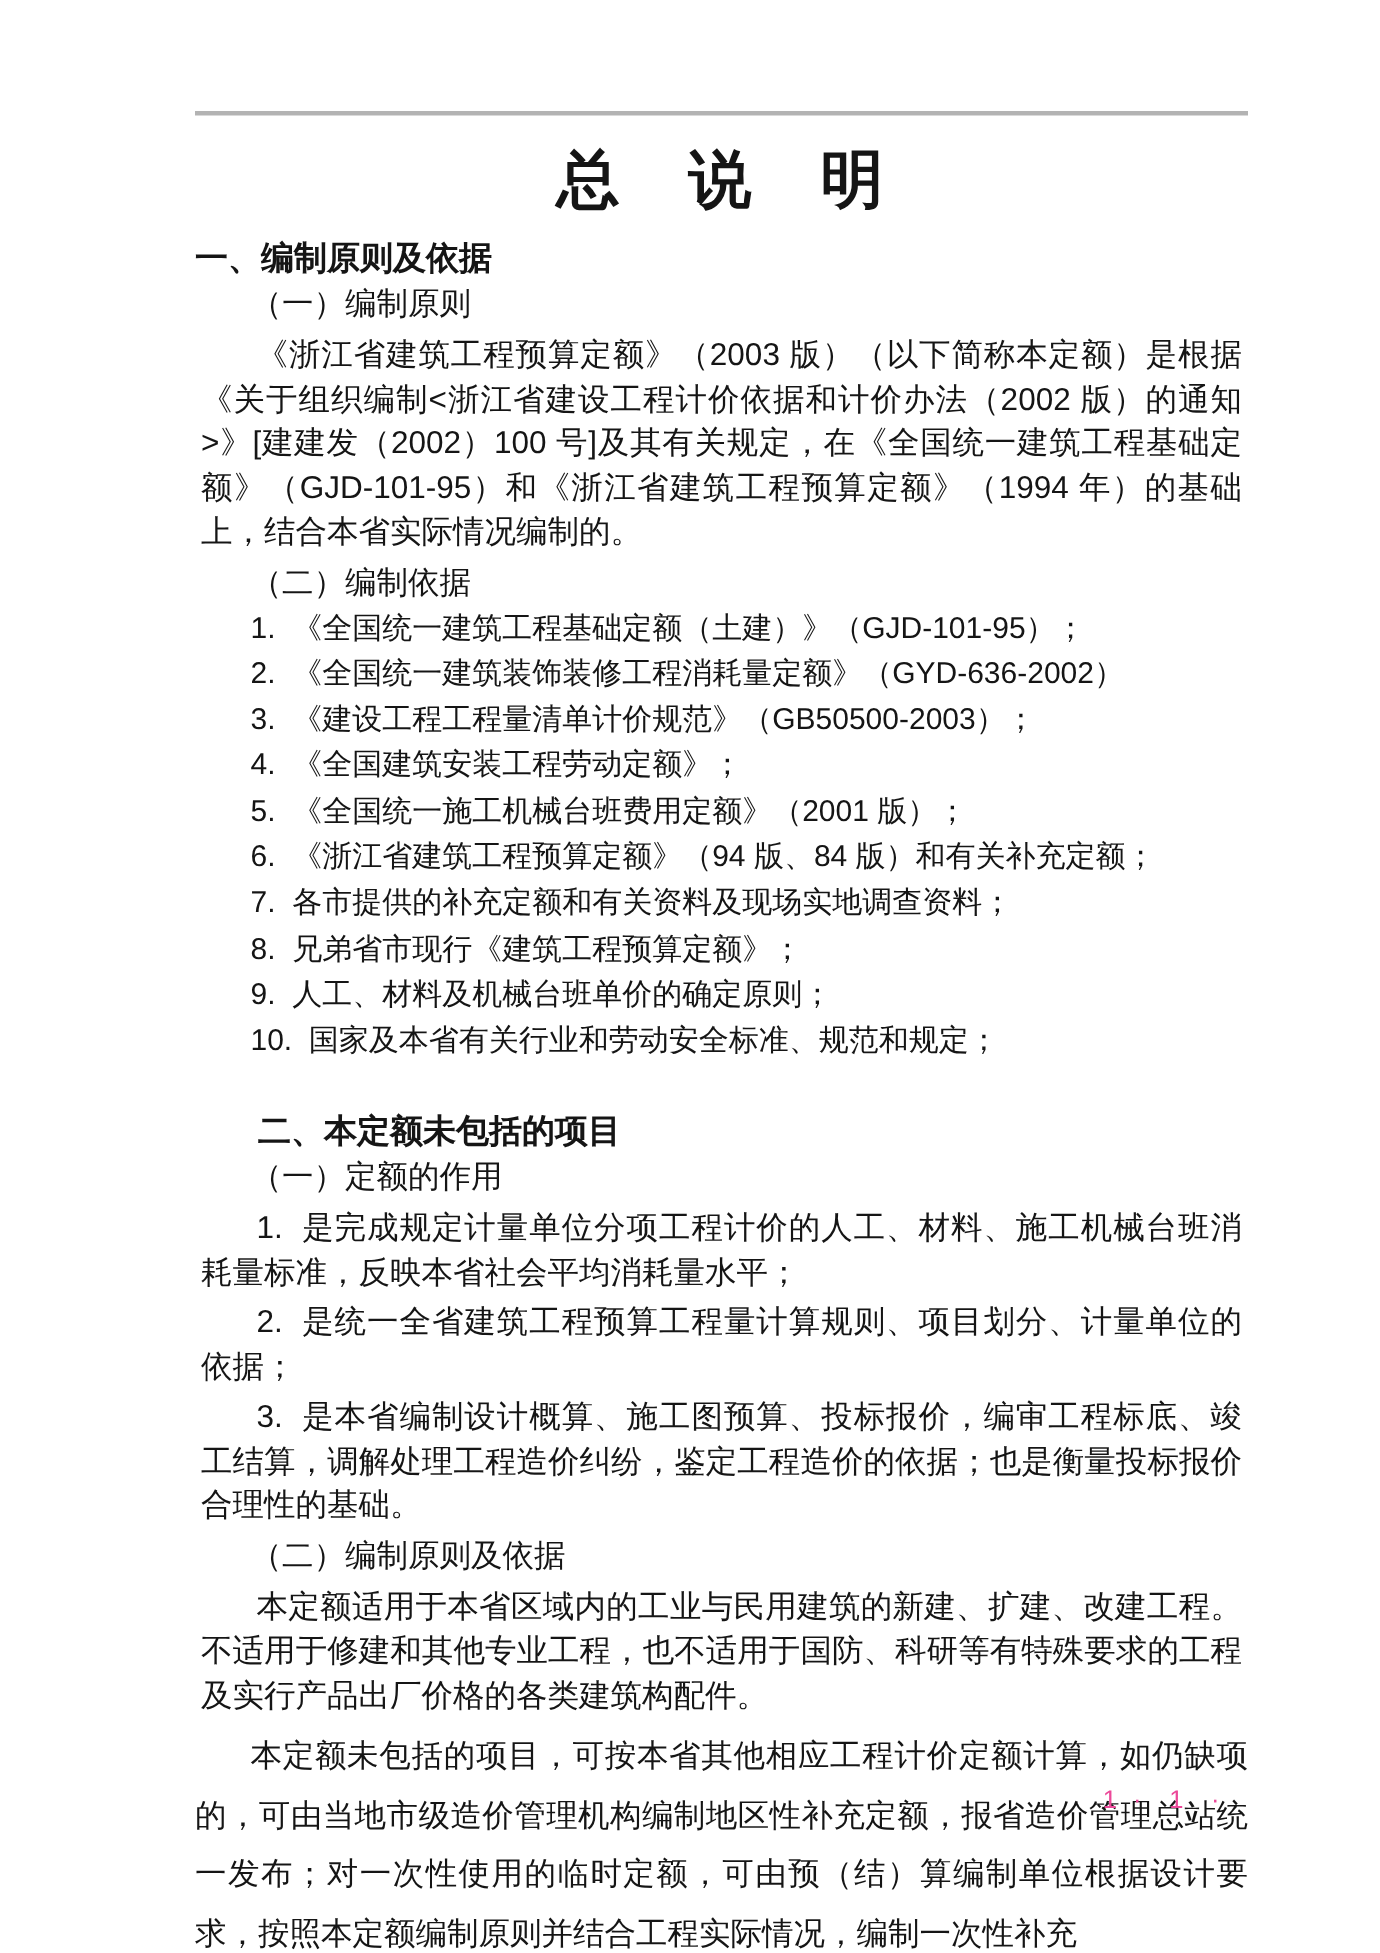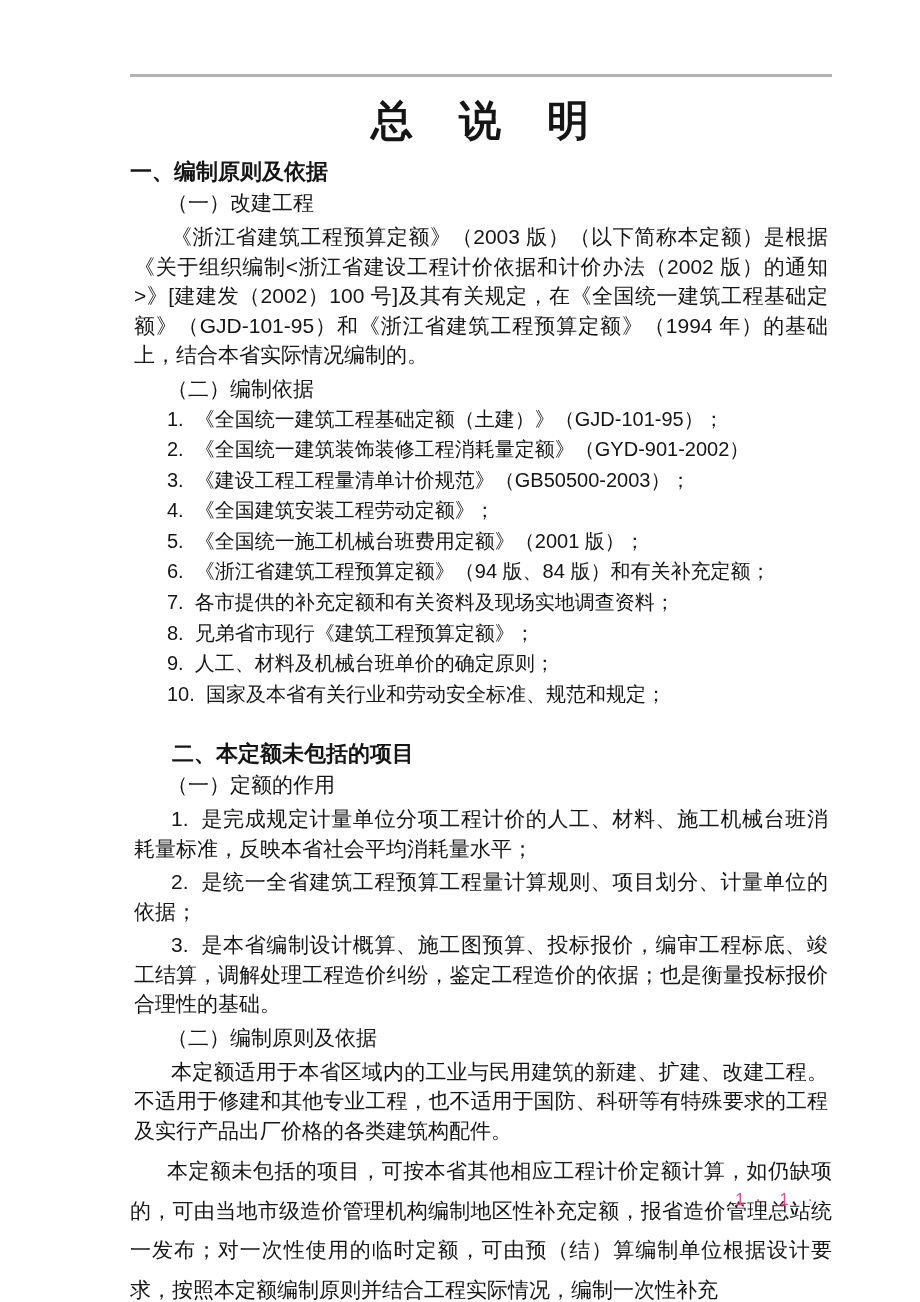--- a/index.html
+++ b/index.html
@@ -107,25 +107,25 @@
 
 <div class="page">
 
   <div class="header-rule"></div>
 
   <div class="content">
 
     <div class="doc-title">总　说　明</div>
 
     <div class="h1">一、编制原则及依据</div>
-    <div class="sub">（一）改建工程</div>
+    <div class="sub">（一）编制原则</div>
     <div class="para">《浙江省建筑工程预算定额》（2003 版）（以下简称本定额）是根据《关于组织编制&lt;浙江省建设工程计价依据和计价办法（2002 版）的通知&gt;》[建建发（2002）100 号]及其有关规定，在《全国统一建筑工程基础定额》（GJD-101-95）和《浙江省建筑工程预算定额》（1994 年）的基础上，结合本省实际情况编制的。</div>
     <div class="sub">（二）编制依据</div>
     <div class="item">1.  《全国统一建筑工程基础定额（土建）》（GJD-101-95）；</div>
-    <div class="item">2.  《全国统一建筑装饰装修工程消耗量定额》（GYD-901-2002）</div>
+    <div class="item">2.  《全国统一建筑装饰装修工程消耗量定额》（GYD-636-2002）</div>
     <div class="item">3.  《建设工程工程量清单计价规范》（GB50500-2003）；</div>
     <div class="item">4.  《全国建筑安装工程劳动定额》；</div>
     <div class="item">5.  《全国统一施工机械台班费用定额》（2001 版）；</div>
     <div class="item">6.  《浙江省建筑工程预算定额》（94 版、84 版）和有关补充定额；</div>
     <div class="item">7.  各市提供的补充定额和有关资料及现场实地调查资料；</div>
     <div class="item">8.  兄弟省市现行《建筑工程预算定额》；</div>
     <div class="item">9.  人工、材料及机械台班单价的确定原则；</div>
     <div class="item">10.  国家及本省有关行业和劳动安全标准、规范和规定；</div>
 
     <div class="gap"></div>

